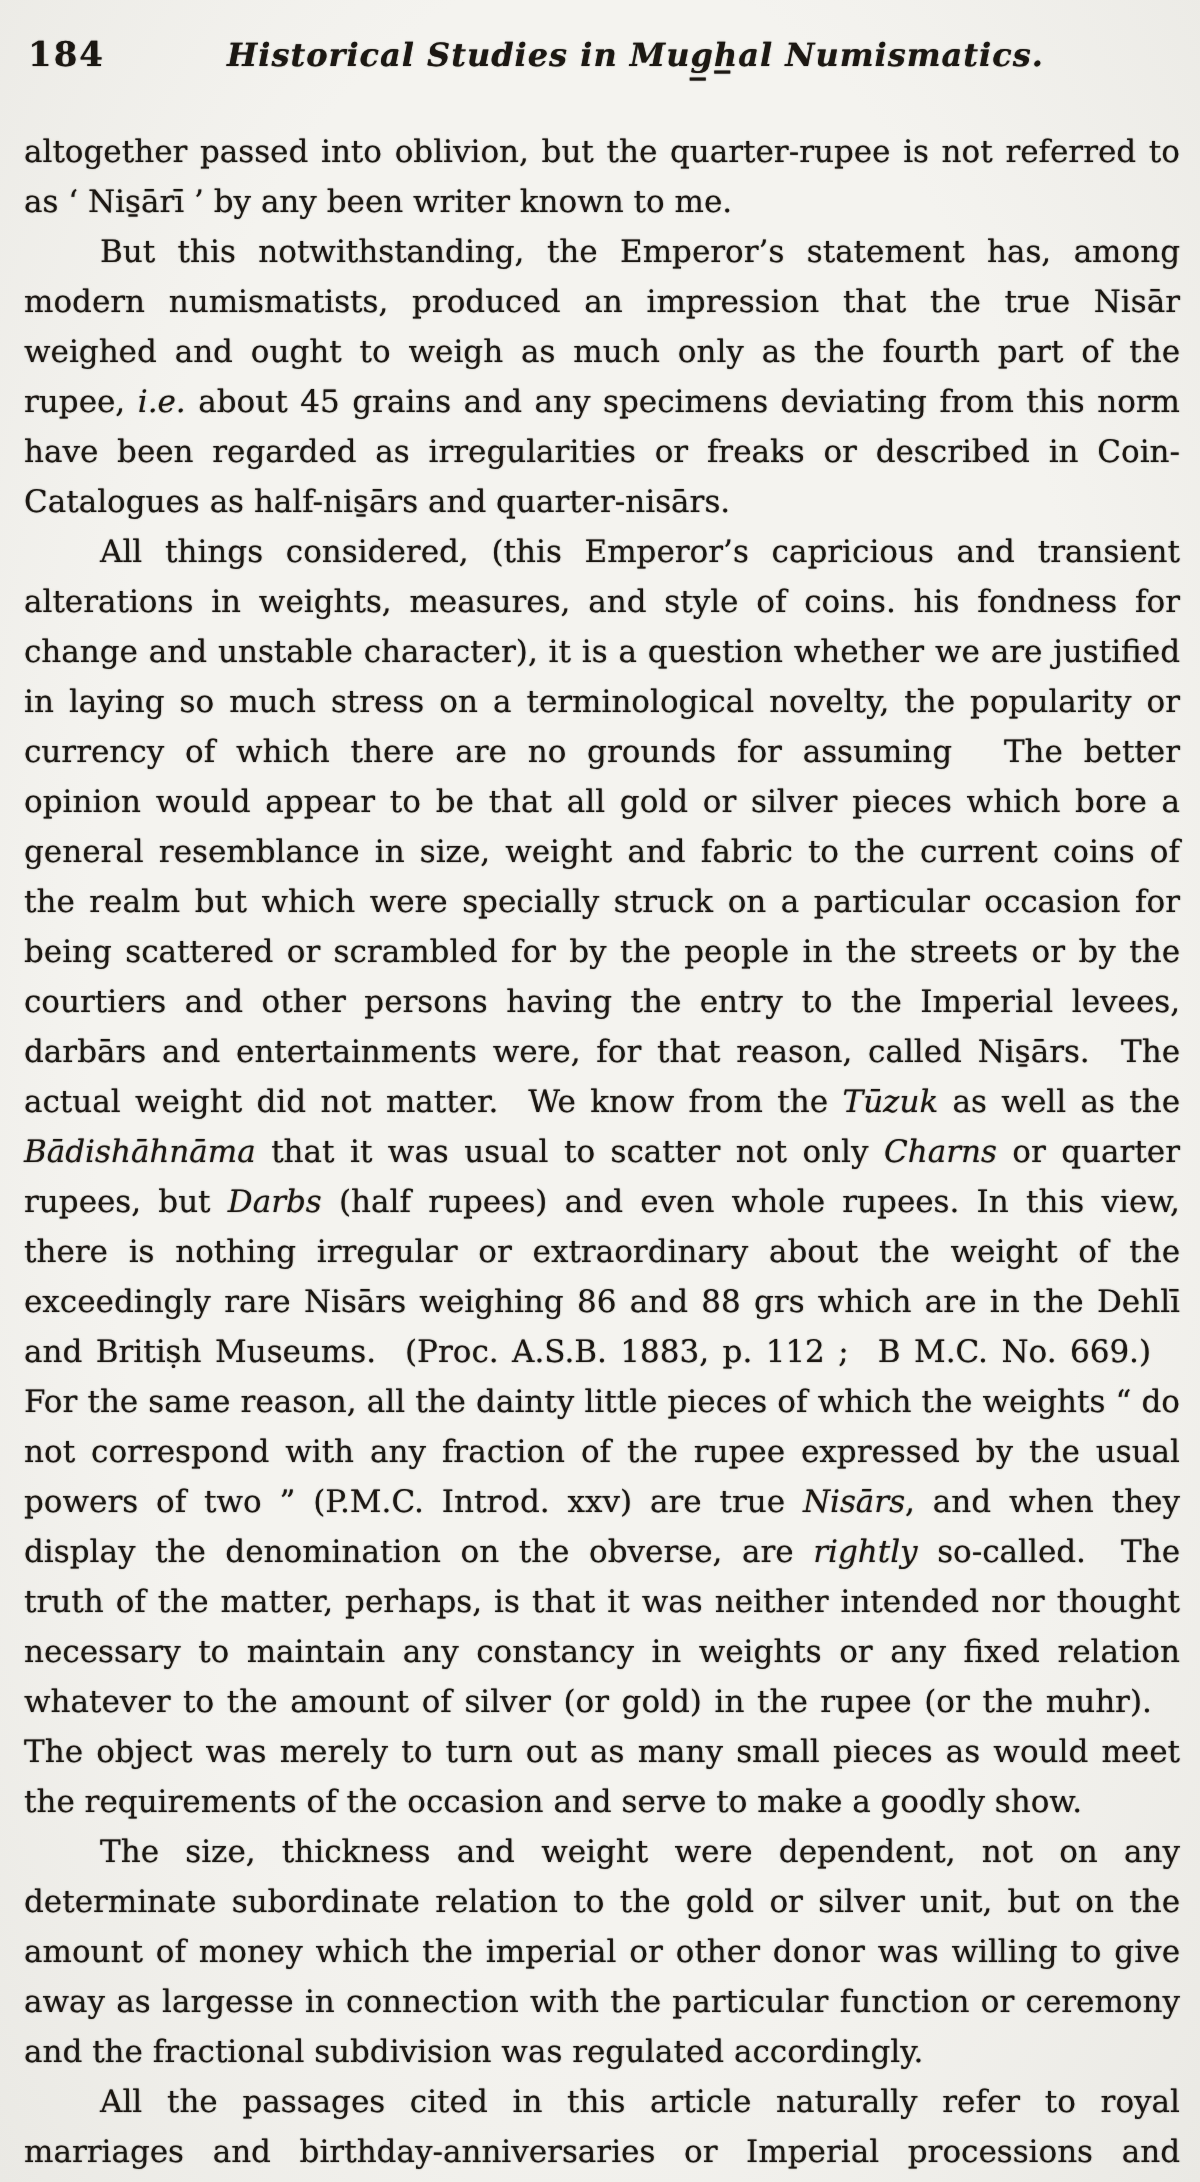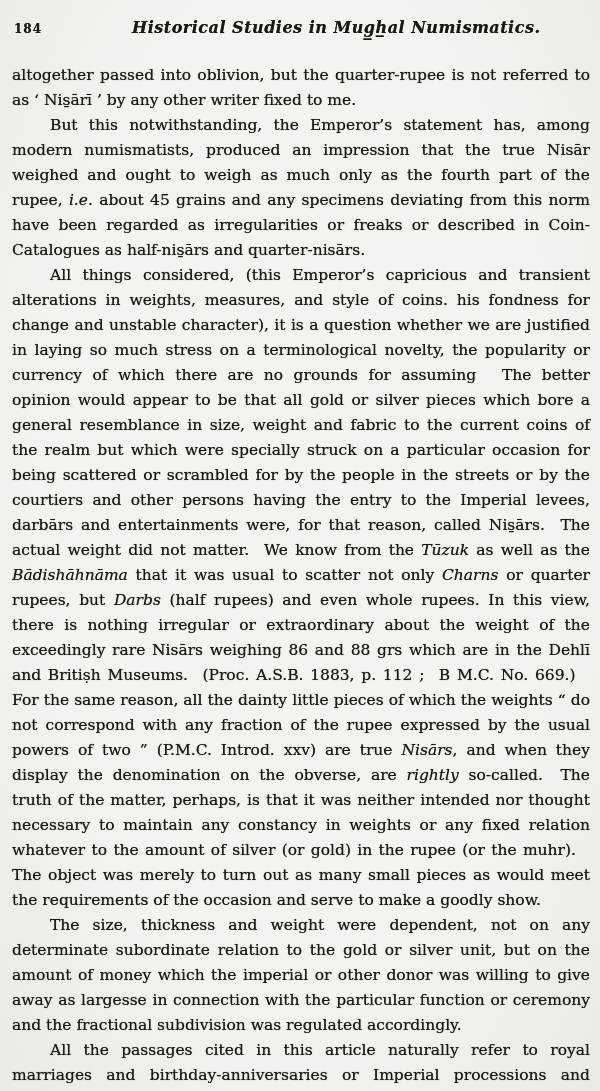--- a/index.html
+++ b/index.html
@@ -21,29 +21,29 @@
     font-family: "DejaVu Serif", "Liberation Serif", serif;
     color: #1c1813;
   }
   .running-header {
     display: flex;
     align-items: baseline;
     margin: 2px 0 26px 2px;
     text-shadow: 0 0 0.6px rgba(28,24,19,0.8);
   }
   .page-number {
-    font-size: 12px;
+    font-size: 17px;
     font-weight: bold;
     letter-spacing: 1px;
   }
   .running-title {
     font-size: 16px;
     font-weight: bold;
     font-style: italic;
-    margin-left: 90px;
+    margin-left: 61px;
     letter-spacing: 0.5px;
   }
   .page-body {
     font-size: 15.5px;
     line-height: 25px;
     text-align: justify;
     text-shadow: 0 0 0.7px rgba(28,24,19,0.75);
   }
   .page-body p {
     margin: 0;
@@ -56,19 +56,19 @@
 </style>
 </head>
 <body>
 
 <div class="page">
   <div class="running-header">
     <span class="page-number">184</span>
     <span class="running-title">Historical Studies in Mug̲h̲al Numismatics.</span>
   </div>
   <div class="page-body">
-      <p><span>altogether passed into oblivion, but the quarter-rupee is not referred to as ‘ Nis̱ārī ’ by any other writer fixed to me.</span></p>
+      <p><span>altogether passed into oblivion, but the quarter-rupee is not referred to as ‘ Nis̱ārī ’ by any been writer known to me.</span></p>
       <p class="indent"><span>But this notwithstanding, the Emperor’s statement has, among modern numismatists, produced an impression that the true Nisār weighed and ought to weigh as much only as the fourth part of the rupee, </span><em>i.e.</em><span> about 45 grains  and any specimens deviating from this norm have been regarded as irregularities or freaks or described in Coin-Catalogues as half-nis̱ārs and quarter-nisārs.</span></p>
       <p class="indent"><span>All things considered, (this Emperor’s capricious and transient alterations in weights, measures, and style of coins. his fondness for change and unstable character), it is a question whether we are justified in laying so much stress on a terminological novelty, the popularity or currency of which there are no grounds for assuming   The better opinion would appear to be that all gold or silver pieces which bore a general resemblance in size, weight and fabric to the current coins of the realm but which were specially struck on a particular occasion for being scattered or scrambled for by the people in the streets or by the courtiers and other persons having the entry to the Imperial levees, darbārs and entertainments were, for that reason, called Nis̱ārs.  The actual weight did not matter.  We know from the </span><em>Tūzuk</em><span> as well as the </span><em>Bādishāhnāma</em><span> that it was usual to scatter not only </span><em>Charns</em><span> or quarter rupees, but </span><em>Darbs</em><span> (half rupees) and even whole rupees. In this view, there is nothing irregular or extraordinary about the weight of the exceedingly rare Nisārs weighing 86 and 88 grs which are in the Dehlī and Britiṣh Museums.  (Proc. A.S.B. 1883, p. 112 ;  B M.C. No. 669.)  For the same reason, all the dainty little pieces of which the weights “ do not correspond with any fraction of the rupee expressed by the usual powers of two ” (P.M.C. Introd. xxv) are true </span><em>Nisārs</em><span>, and when they display the denomination on the obverse, are </span><em>rightly</em><span> so-called.  The truth of the matter, perhaps, is that it was neither intended nor thought necessary to maintain any constancy in weights or any fixed relation whatever to the amount of silver (or gold) in the rupee (or the muhr).  The object was merely to turn out as many small pieces as would meet the requirements of the occasion and serve to make a goodly show.</span></p>
       <p class="indent"><span>The size, thickness and weight were dependent, not on any determinate subordinate relation to the gold or silver unit, but on the amount of money which the imperial or other donor was willing to give away as largesse in connection with the particular function or ceremony and the fractional  subdivision was regulated accordingly.</span></p>
       <p class="indent"><span>All the passages cited in this article naturally refer to royal marriages and birthday-anniversaries or Imperial processions and progresses.  But the custom itself is almost universal</span></p>
     </div>
 </div>
 
 </body></html>

